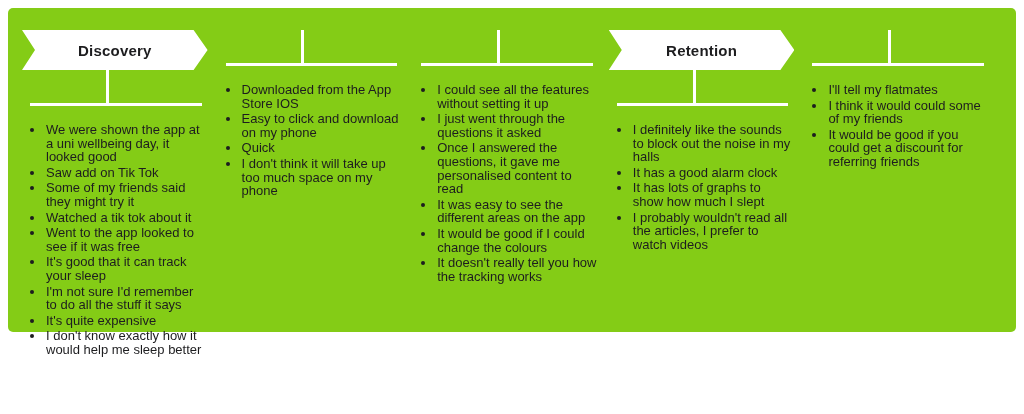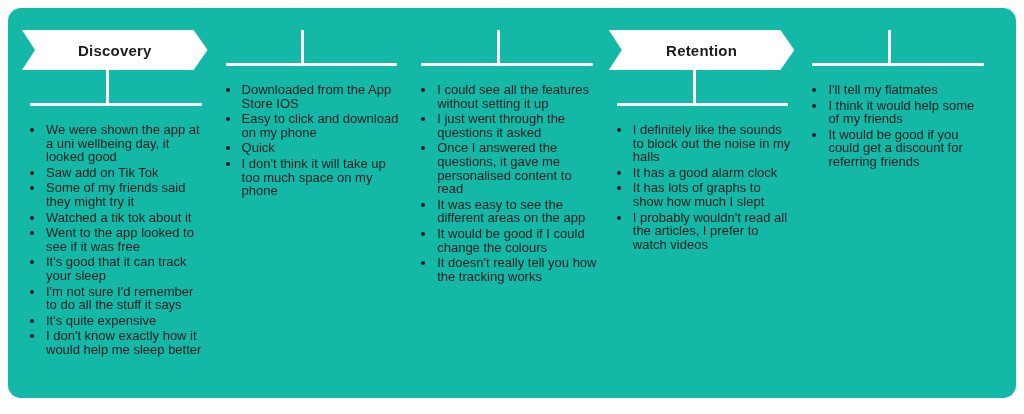--- a/index.html
+++ b/index.html
@@ -10,23 +10,23 @@
     overflow: hidden;
   }
   .canvas {
     position: relative;
     width: 1024px; height: 414px;
     background: #ffffff;
   }
   .panel {
     position: absolute;
     left: 8px; top: 8px;
-    width: 1008px; height: 390px;
-    background: #14b8a6;
-    border-radius: 13px;
+    width: 1008px; height: 324px;
+    background: #84cc16;
+    border-radius: 5px;
   }
   .columns {
     display: flex;
     padding: 22px 16px 0 14px;
     width: 100%;
   }
   .stage-col {
     width: 20%;
     padding-right: 10px;
     flex: 0 0 20%;
@@ -132,20 +132,20 @@
             <li>It has lots of graphs to show how much I slept</li>
             <li>I probably wouldn't read all the articles, I prefer to watch videos</li>
           </ul>
       </div>
 
       <div class="stage-col">
         <div class="connector-v"></div>
         <div class="connector-h"></div>
         <ul class="notes">
             <li>I'll tell my flatmates</li>
-            <li>I think it would help some of my friends</li>
+            <li>I think it would could some of my friends</li>
             <li>It would be good if you could get a discount for referring friends</li>
           </ul>
       </div>
 
     </div>
   </div>
 </div>
 
 </body></html>

